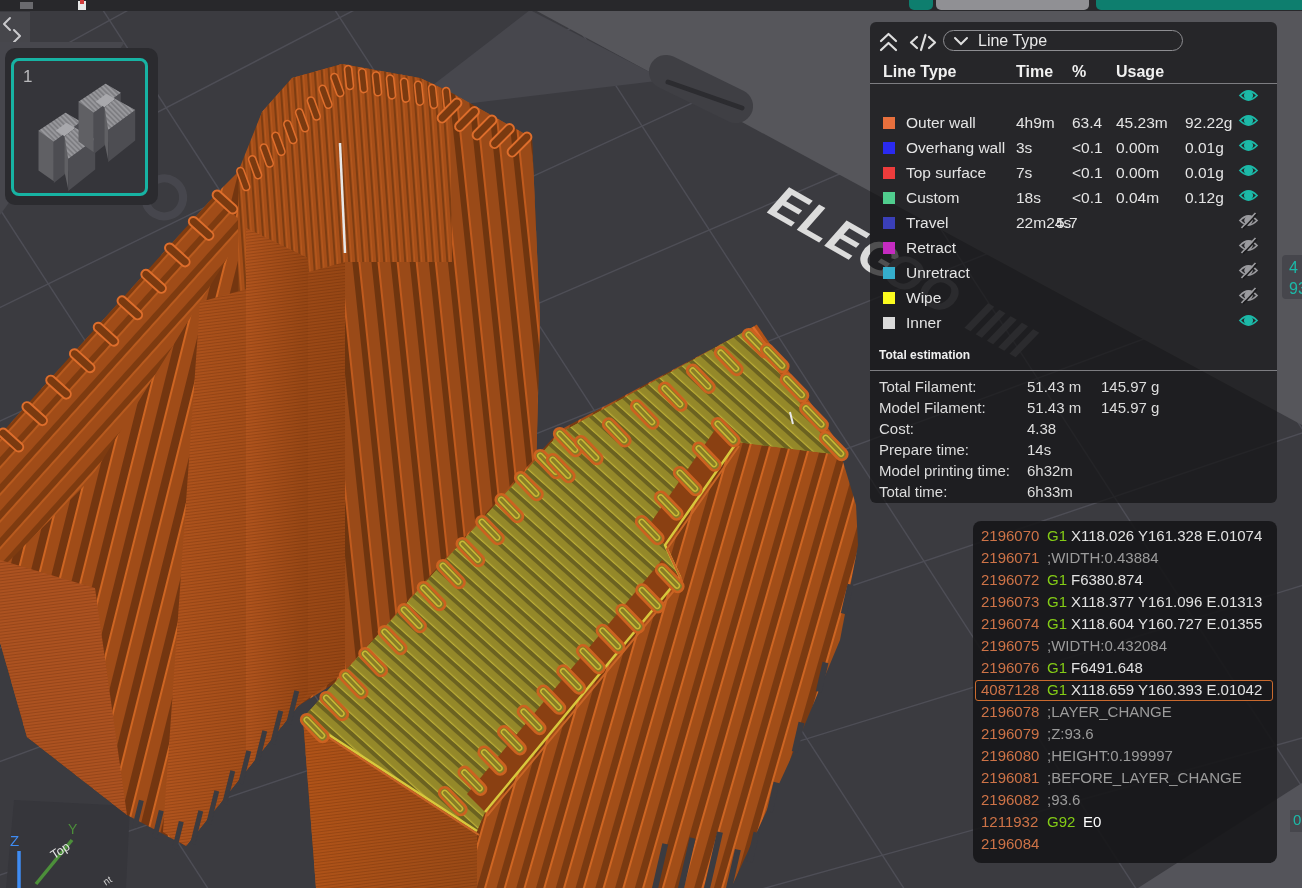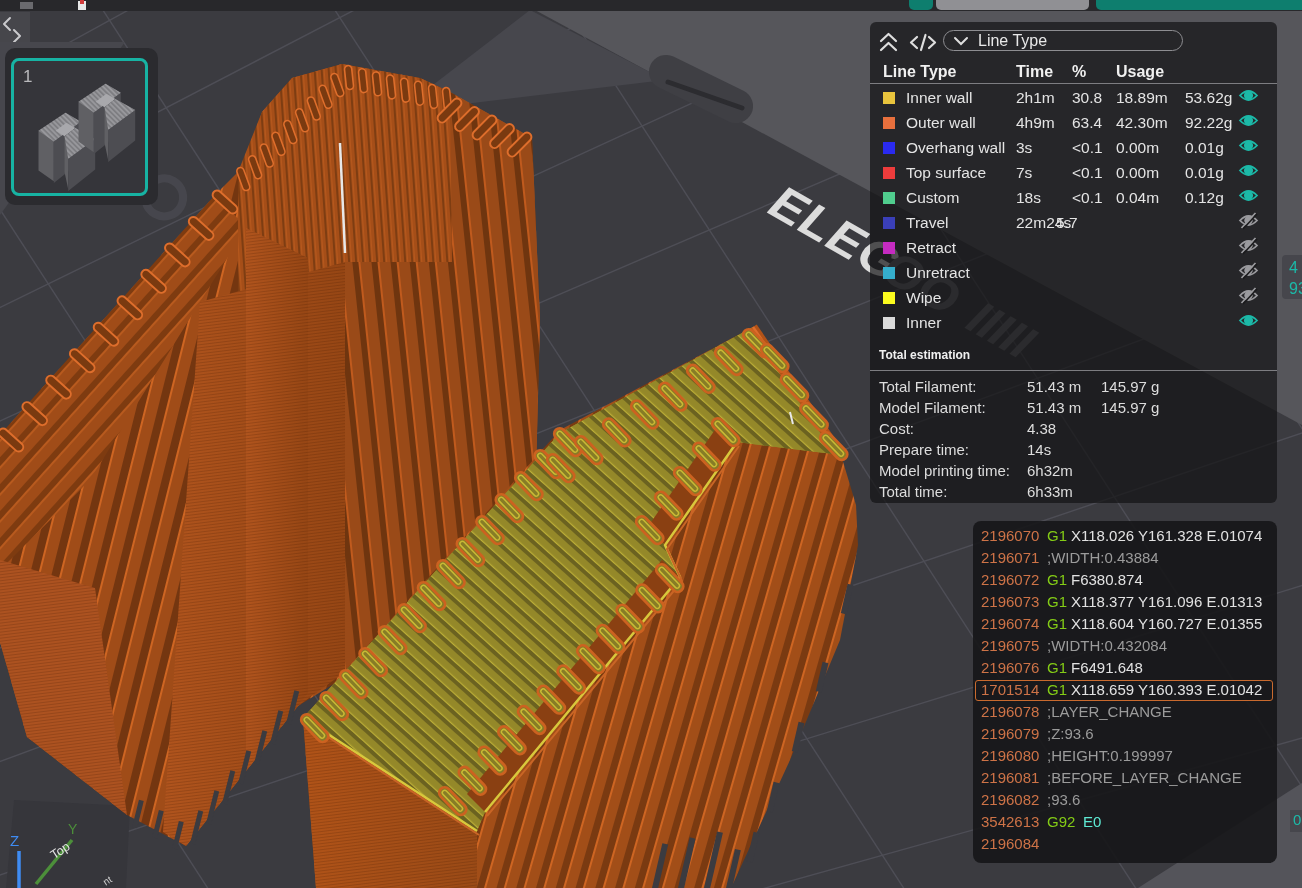--- a/index.html
+++ b/index.html
@@ -365,34 +365,26 @@
         </svg>
     <span>Line Type</span>
   </div>
   <div class="lt-colhead">
         <i style="left:13px">Line Type</i>
         <i class="c1">Time</i>
         <i class="c2">%</i>
         <i class="c3">Usage</i>
       </div>
   <div style="position:absolute;left:0;top:61px;width:100%;border-top:1px solid #7d7d81"></div>
-<div class="ltrow" style="top:64px">
-        <span class="sq" style="background:#E9C43D"></span>
-        <i class="c0">Inner wall</i>
-        <i class="c1">2h1m</i>
-        <i class="c2">30.8</i>
-        <i class="c3">18.89m</i>
-        <i class="c4">53.62g</i>
-      </div>
 <div class="ltrow" style="top:89px">
         <span class="sq" style="background:#E8703D"></span>
         <i class="c0">Outer wall</i>
         <i class="c1">4h9m</i>
         <i class="c2">63.4</i>
-        <i class="c3">42.30m</i>
+        <i class="c3">45.23m</i>
         <i class="c4">92.22g</i>
       </div>
 <div class="ltrow" style="top:114px">
         <span class="sq" style="background:#2A2AF0"></span>
         <i class="c0">Overhang wall</i>
         <i class="c1">3s</i>
         <i class="c2">&lt;0.1</i>
         <i class="c3">0.00m</i>
         <i class="c4">0.01g</i>
       </div>
@@ -517,21 +509,21 @@
 <div class="gl" style="top:116px">
         <span class="ln">2196075</span>
         <span class="com">;WIDTH:0.432084</span>
       </div>
 <div class="gl" style="top:138px">
         <span class="ln">2196076</span>
         <span class="cmd">G1</span>
         <span class="arg">F6491.648</span>
       </div>
 <div class="gl" style="top:160px">
-        <span class="ln">1701514</span>
+        <span class="ln">4087128</span>
         <span class="cmd">G1</span>
         <span class="arg">X118.659 Y160.393 E.01042</span>
       </div>
 <div class="gl" style="top:182px">
         <span class="ln">2196078</span>
         <span class="com">;LAYER_CHANGE</span>
       </div>
 <div class="gl" style="top:204px">
         <span class="ln">2196079</span>
         <span class="com">;Z:93.6</span>
@@ -542,23 +534,23 @@
       </div>
 <div class="gl" style="top:248px">
         <span class="ln">2196081</span>
         <span class="com">;BEFORE_LAYER_CHANGE</span>
       </div>
 <div class="gl" style="top:270px">
         <span class="ln">2196082</span>
         <span class="com">;93.6</span>
       </div>
 <div class="gl" style="top:292px">
-        <span class="ln">3542613</span>
+        <span class="ln">1211932</span>
         <span class="cmd">G92</span>
-        <span class="arg" style="left:110px;color:#5eead4">E0</span>
+        <span class="arg" style="left:110px;color:#ffffff">E0</span>
       </div>
 <div class="gl" style="top:314px">
         <span class="ln">2196084</span>
       </div>
 </div>
 
 <div id="ltt">4<br>93</div>
 <div id="btt">0</div>
 </div>
 

